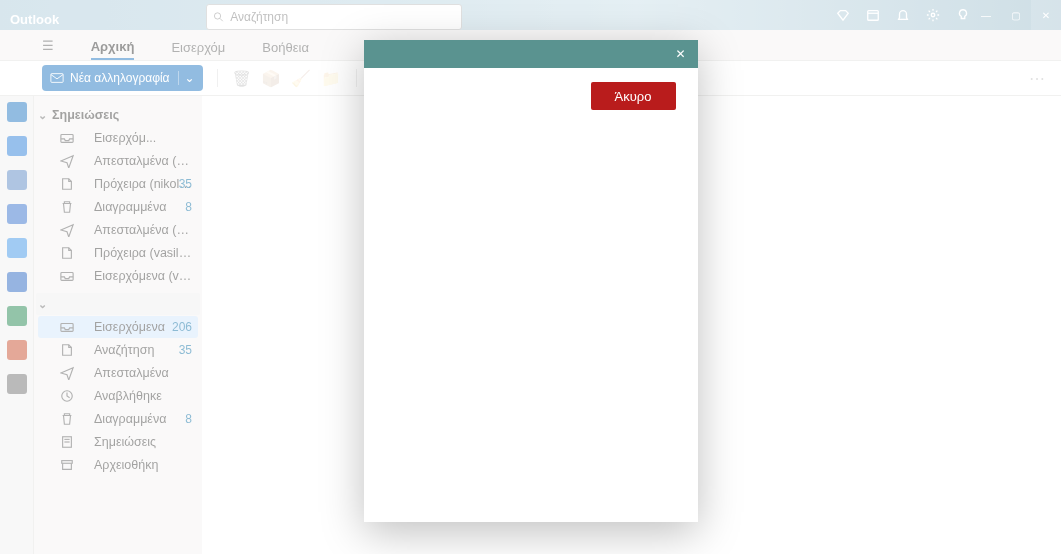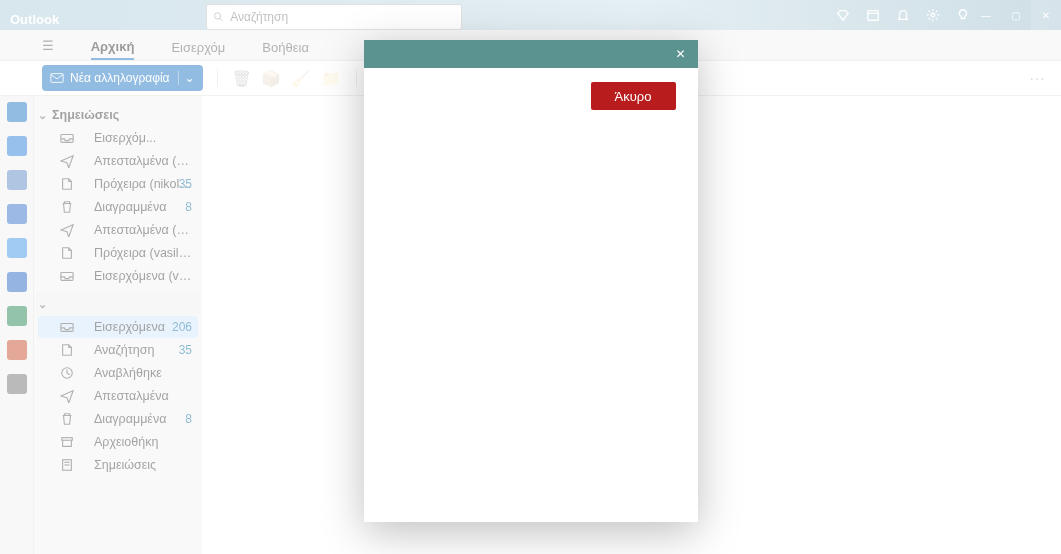--- a/index.html
+++ b/index.html
@@ -226,52 +226,52 @@
         <div class="sb-item">
           <span class="sb-icon"><svg viewBox="0 0 16 16">
               <path d="M3 2h7l3 3v9H3z"></path>
               <path d="M10 2v3h3"></path>
             </svg></span>
           <span class="sb-label">Αναζήτηση</span>
           <span class="count gray">35</span>
         </div>
         <div class="sb-item">
           <span class="sb-icon"><svg viewBox="0 0 16 16">
+              <path d="M1 8l14-6-5 14-2-6z"></path>
+            </svg></span>
+          <span class="sb-label">Απεσταλμένα</span>
+        </div>
+        <div class="sb-item">
+          <span class="sb-icon"><svg viewBox="0 0 16 16">
               <circle cx="8" cy="8" r="6"></circle>
               <path d="M8 4v4l3 2"></path>
             </svg></span>
           <span class="sb-label">Αναβλήθηκε</span>
         </div>
         <div class="sb-item">
           <span class="sb-icon"><svg viewBox="0 0 16 16">
-              <path d="M1 8l14-6-5 14-2-6z"></path>
-            </svg></span>
-          <span class="sb-label">Απεσταλμένα</span>
-        </div>
-        <div class="sb-item">
-          <span class="sb-icon"><svg viewBox="0 0 16 16">
               <path d="M3 4h10M5 4V2h6v2M4 4l1 10h6l1-10"></path>
             </svg></span>
           <span class="sb-label">Διαγραμμένα</span>
           <span class="count gray">8</span>
-        </div>
-        <div class="sb-item">
-          <span class="sb-icon"><svg viewBox="0 0 16 16">
-              <rect x="2" y="3" width="12" height="3"></rect>
-              <path d="M3 6v7h10V6"></path>
-            </svg></span>
-          <span class="sb-label">Αρχειοθήκη</span>
         </div>
         <div class="sb-item">
           <span class="sb-icon"><svg viewBox="0 0 16 16">
               <rect x="3" y="2" width="10" height="12"></rect>
               <line x1="5" y1="5" x2="11" y2="5"></line>
               <line x1="5" y1="8" x2="11" y2="8"></line>
             </svg></span>
           <span class="sb-label">Σημειώσεις</span>
+        </div>
+        <div class="sb-item">
+          <span class="sb-icon"><svg viewBox="0 0 16 16">
+              <rect x="2" y="3" width="12" height="3"></rect>
+              <path d="M3 6v7h10V6"></path>
+            </svg></span>
+          <span class="sb-label">Αρχειοθήκη</span>
         </div>
       </div>
   </div>
 
   <div class="content"></div>
 </div>
 
 <div class="overlay">
   <div class="modal">
     <div class="modal-head">

